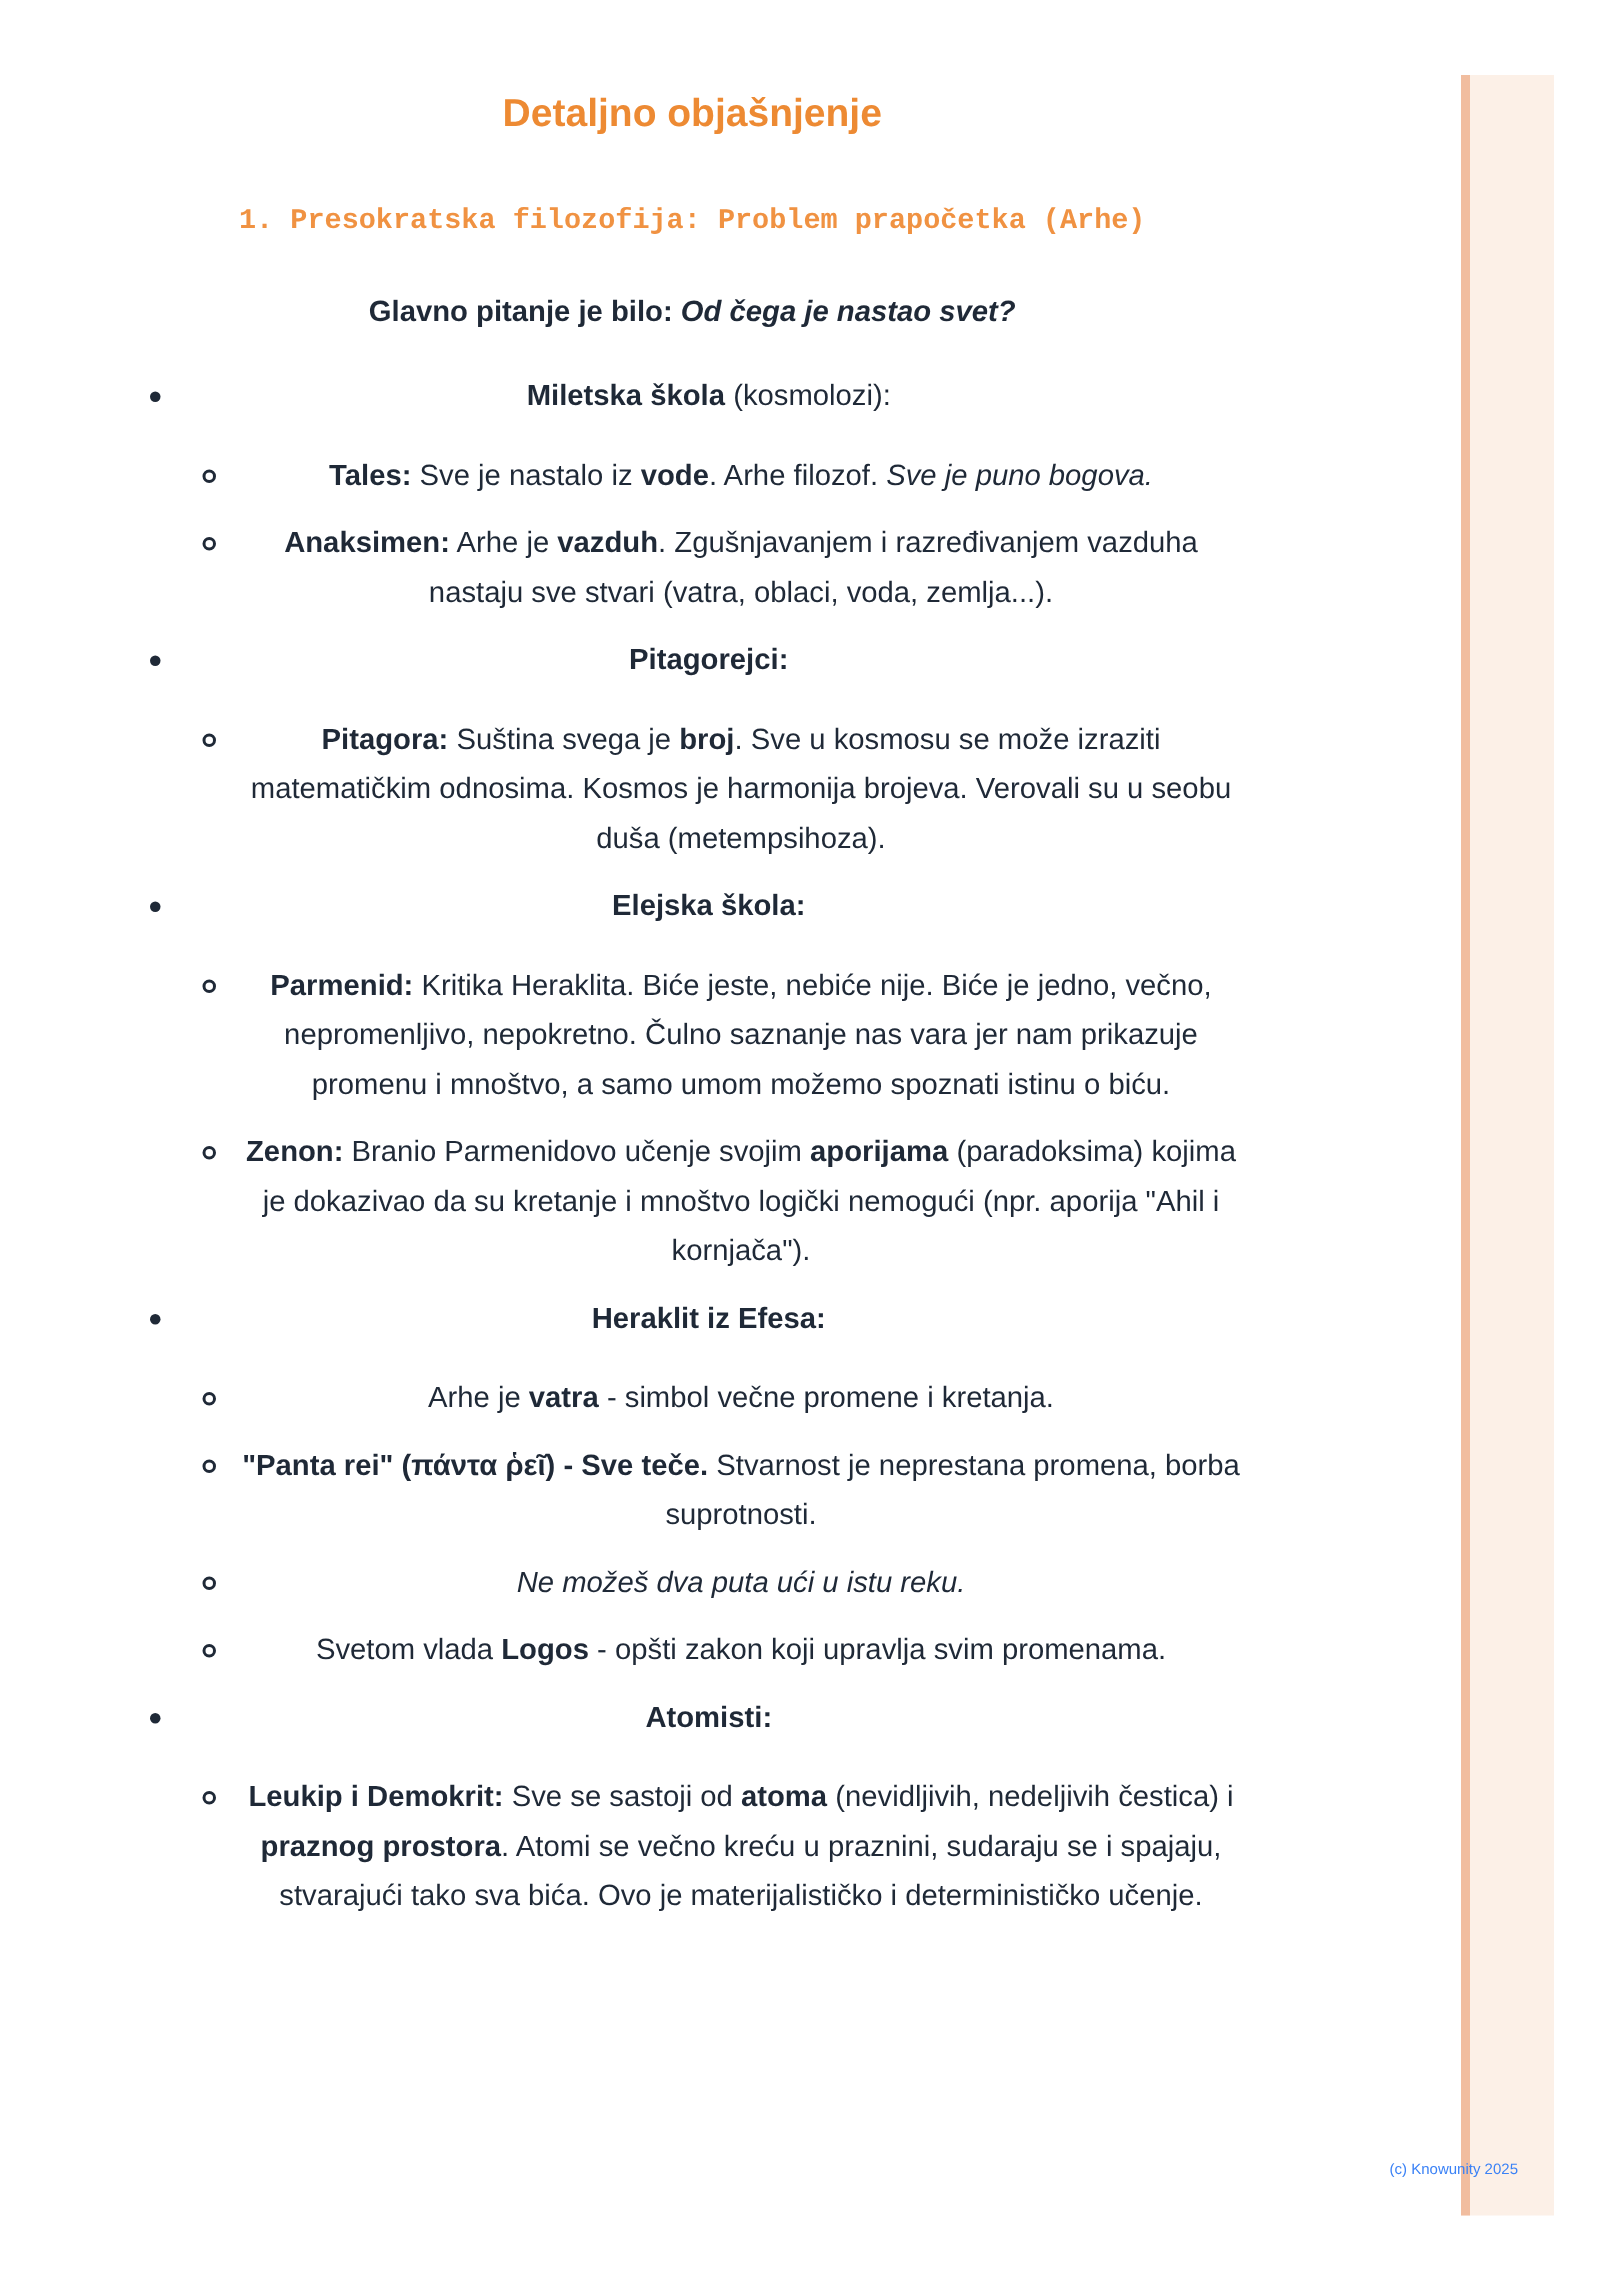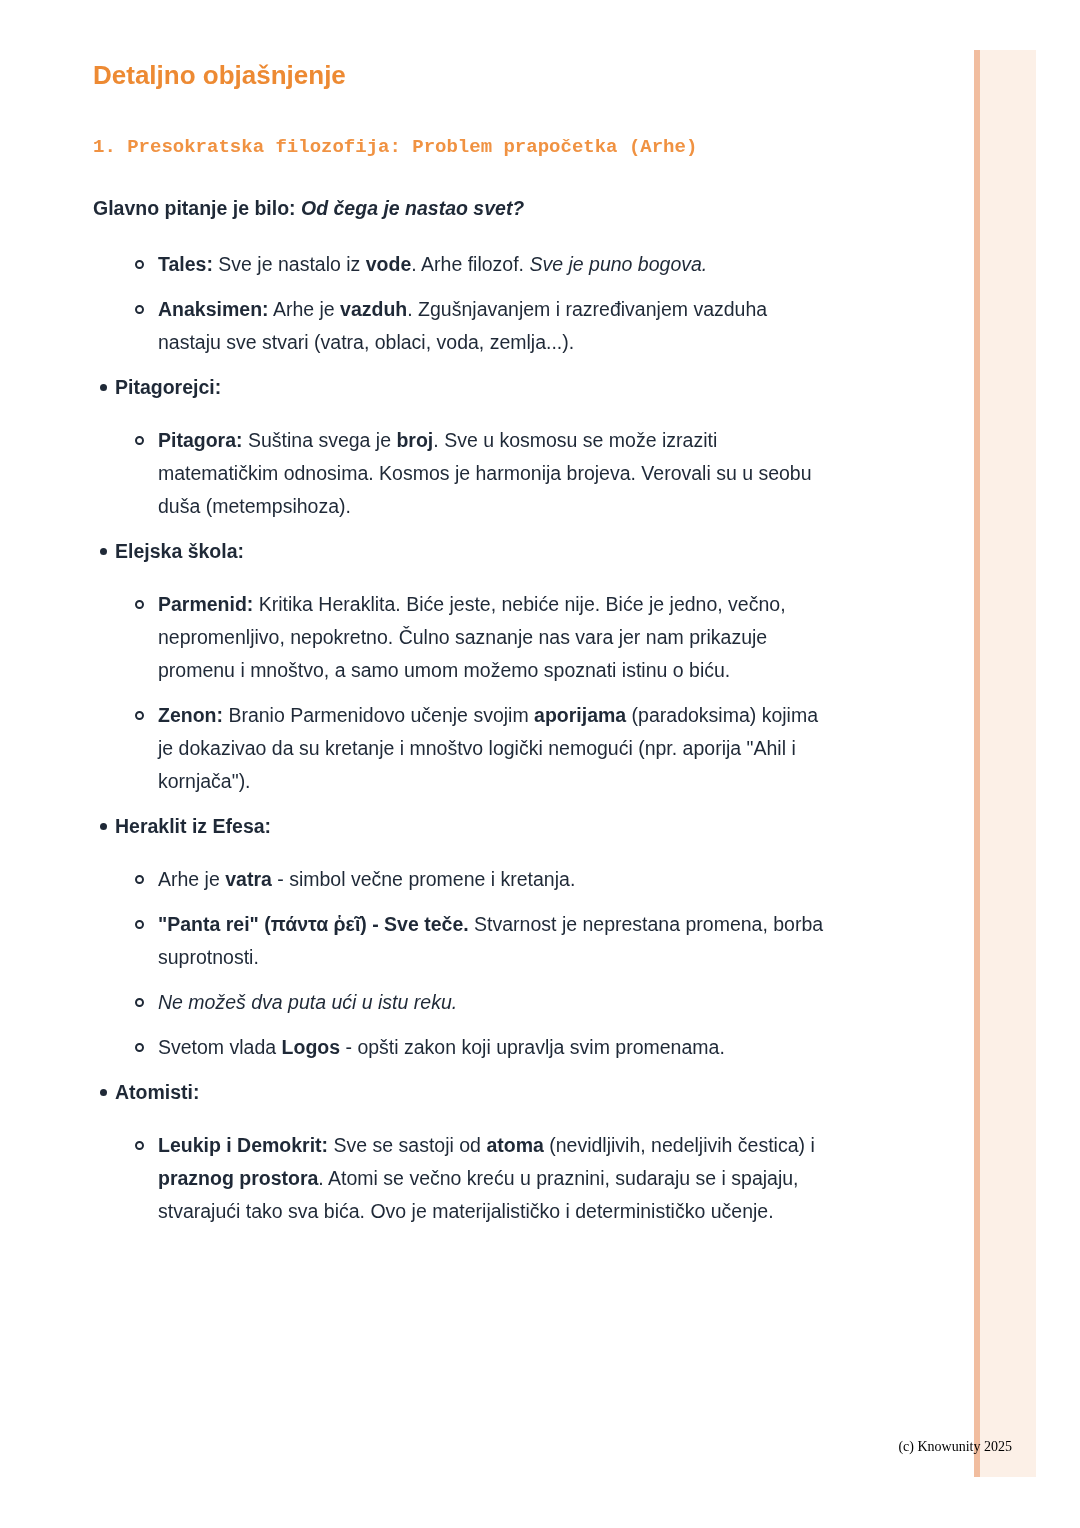--- a/index.html
+++ b/index.html
@@ -7,20 +7,21 @@
     padding: 0;
     background: #ffffff;
     font-family: "Liberation Sans", sans-serif;
   }
   .page {
     position: relative;
     width: 1080px;
     height: 1528px;
     background: #ffffff;
     overflow: hidden;
+    text-align: center;
   }
   .stripe {
     position: absolute;
     left: 974px;
     top: 50px;
     width: 62px;
     height: 1427px;
     background: #FCF0E7;
     border-left: 6px solid #F1BD9F;
     box-sizing: border-box;
@@ -92,38 +93,43 @@
     box-sizing: border-box;
     background: transparent;
     margin: 12px 0 0 11px;
   }
   .b { font-weight: 700; }
   .i { font-style: italic; }
   .footer {
     position: absolute;
     top: 1438px;
     right: 68px;
-    font-size: 14px;
+    font-size: 10px;
     line-height: 18px;
-    color: #000000;
+    color: #3b82f6;
     z-index: 3;
-    font-family: Liberation Serif, serif;
   }
 </style>
 </head>
 <body>
 
 <div class="page">
   <div class="stripe"></div>
   <div class="content">
     <h1 class="doc-title">Detaljno objašnjenje</h1>
     <h2 class="section-heading">1. Presokratska filozofija: Problem prapočetka (Arhe)</h2>
     <p class="intro" id="intro"><span>Glavno pitanje je bilo: </span><span class="i">Od čega je nastao svet?</span></p>
     <div id="list-root">
         <div class="group">
+          <div class="li l1">
+            <span class="m1">
+              <span class="dot"></span>
+            </span>
+            <div class="txt"><span class="b">Miletska škola</span><span> (kosmolozi):</span></div>
+          </div>
           <div class="sublist">
             <div class="li l2">
               <span class="m2">
                 <span class="circle"></span>
               </span>
               <div class="txt"><span class="b">Tales:</span><span> Sve je nastalo iz </span><span class="b">vode</span><span>. Arhe filozof. </span><span class="i">Sve je puno bogova.</span></div>
             </div>
             <div class="li l2">
               <span class="m2">
                 <span class="circle"></span>

